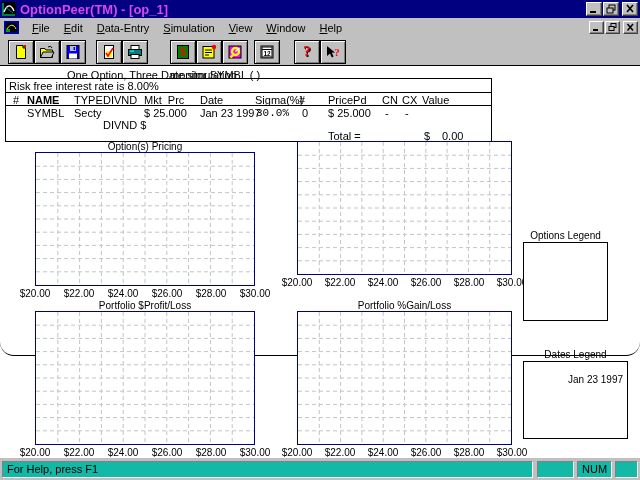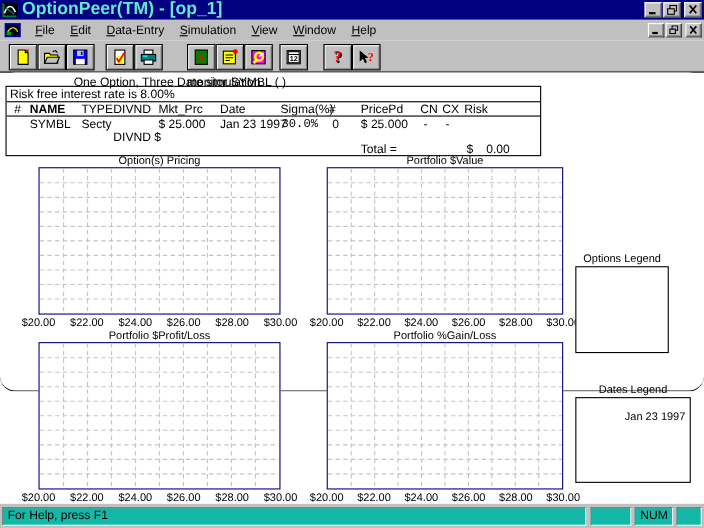--- a/index.html
+++ b/index.html
@@ -4,21 +4,21 @@
 <style>
   * { margin:0; padding:0; box-sizing:border-box; }
   html,body { width:640px; height:480px; }
   body { font-family:"Liberation Sans", sans-serif; }
   #app { position:relative; width:640px; height:480px; background:#fff; color:#000;
          font-size:11px; overflow:hidden; }
 
   
   .titlebar { position:absolute; left:0; top:0; width:640px; height:18px;
               background:#000080; display:flex; align-items:center; padding:0 2px; }
-  .titlebar .title { color:#5eead4; font-weight:bold; font-size:16px; margin-left:4px;
+  .titlebar .title { color:#d946ef; font-weight:bold; font-size:13px; margin-left:4px;
                      white-space:nowrap; }
   .appicon { width:14px; height:14px; display:inline-block; }
   .winbtns { margin-left:auto; display:flex; gap:1px; }
   .wbtn { width:16px; height:14px; background:#c0c0c0; border:1px solid;
           border-color:#fff #404040 #404040 #fff; box-shadow:inset -1px -1px 0 #808080;
           display:flex; align-items:center; justify-content:center; padding:0; cursor:default; }
   .wbtn.gap { margin-left:2px; }
 
   
   .menubar { position:absolute; left:0; top:18px; width:640px; height:19px;
@@ -239,21 +239,21 @@
         <span style="left:21px;font-weight:bold;">NAME</span>
         <span style="left:68px;">TYPE</span>
         <span style="left:97px;">DIVND</span>
         <span style="left:138px;">Mkt_Prc</span>
         <span style="left:194px;">Date</span>
         <span style="left:249px;">Sigma(%)</span>
         <span style="left:293px;">#</span>
         <span style="left:322px;">PricePd</span>
         <span style="left:376px;">CN</span>
         <span style="left:396px;">CX</span>
-        <span style="left:416px;">Risk</span>
+        <span style="left:416px;">Value</span>
       </div>
       <div class="trow data-row">
         <span style="left:21px;">SYMBL</span>
         <span style="left:68px;">Secty</span>
         <span style="left:138px;">$ 25.000</span>
         <span style="left:194px;">Jan 23 1997</span>
         <span style="left:250px;font-family:Liberation Mono, monospace;">30.0%</span>
         <span style="left:296px;">0</span>
         <span style="left:322px;">$ 25.000</span>
         <span style="left:379px;">-</span>
@@ -297,21 +297,20 @@
         <span class="tick" style="left:0%">$20.00</span>
         <span class="tick" style="left:20%">$22.00</span>
         <span class="tick" style="left:40%">$24.00</span>
         <span class="tick" style="left:60%">$26.00</span>
         <span class="tick" style="left:80%">$28.00</span>
         <span class="tick" style="left:100%">$30.00</span>
       </div>
     </div>
 
     <div class="chart" style="left:297px; top:75px; width:215px;">
-      <div class="chart-title">Portfolio $Value</div>
       <div class="plot" style="width:215px; height:134px;">
         <svg class="grid" width="213" height="132">
             <line x1="21.3" x2="21.3" y1="0" y2="132" class="gl"></line>
             <line x1="0" x2="213" y1="13.2" y2="13.2" class="gl"></line>
             <line x1="42.6" x2="42.6" y1="0" y2="132" class="gl"></line>
             <line x1="0" x2="213" y1="26.4" y2="26.4" class="gl"></line>
             <line x1="63.9" x2="63.9" y1="0" y2="132" class="gl"></line>
             <line x1="0" x2="213" y1="39.6" y2="39.6" class="gl"></line>
             <line x1="85.2" x2="85.2" y1="0" y2="132" class="gl"></line>
             <line x1="0" x2="213" y1="52.8" y2="52.8" class="gl"></line>

